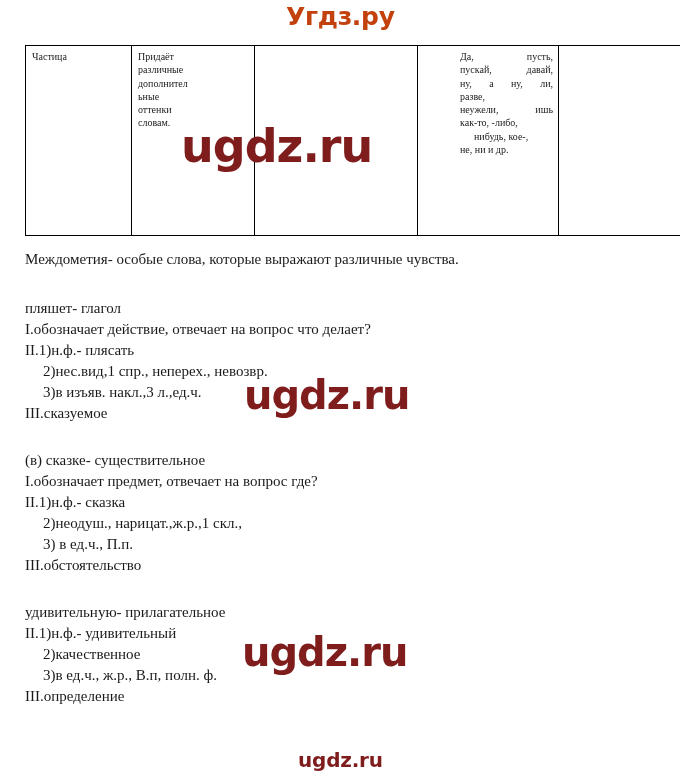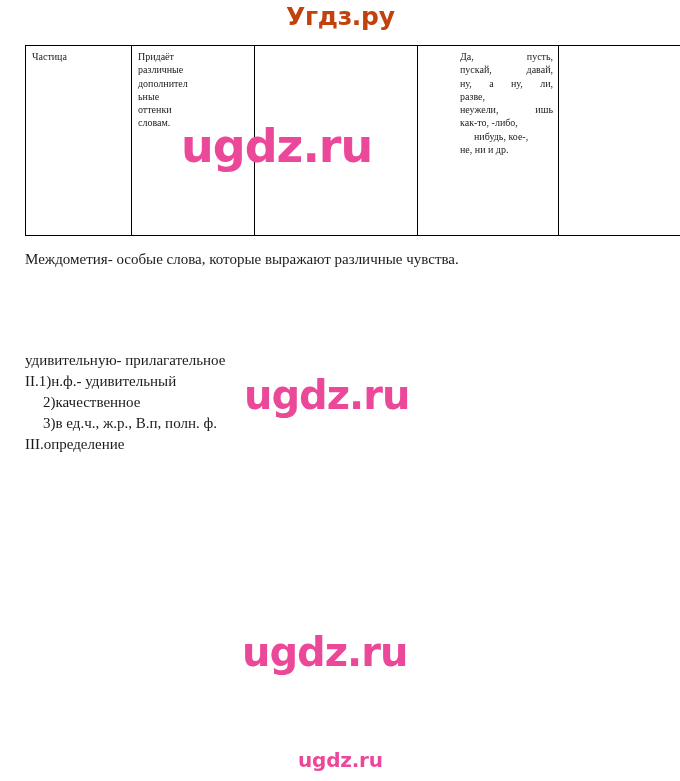--- a/index.html
+++ b/index.html
@@ -93,21 +93,21 @@
   .spacer-lg { height: 28px; }
   .spacer-md { height: 26px; }
   .line { display: block; white-space: pre; }
   .line.ind { padding-left: 18px; }
 
   
   .watermark {
     position: absolute;
     font-family: "DejaVu Sans", "Liberation Sans", sans-serif;
     font-weight: 700;
-    color: #ec4899;
+    color: #7f1d1d;
     white-space: nowrap;
     letter-spacing: -1px;
     pointer-events: none;
   }
   .wm-1 { left: 181px; top: 119px; font-size: 46px; }
   .wm-2 { left: 244px; top: 372px; font-size: 40px; }
   .wm-3 { left: 242px; top: 629px; font-size: 40px; }
   .wm-foot {
     left: 298px;
     top: 748px;
@@ -149,23 +149,39 @@
     </tr>
   </tbody>
 </table>
 
 <div class="content">
 
   <p class="para">Междометия- особые слова, которые выражают различные чувства.</p>
 
   <div class="spacer-lg"></div>
 
+  <div>
+    <span class="line">пляшет- глагол</span>
+    <span class="line">I.обозначает действие, отвечает на вопрос что делает?</span>
+    <span class="line">II.1)н.ф.- плясать</span>
+    <span class="line ind">2)нес.вид,1 спр., неперех., невозвр.</span>
+    <span class="line ind">3)в изъяв. накл.,3 л.,ед.ч.</span>
+    <span class="line">III.сказуемое</span>
+  </div>
 
   <div class="spacer-md"></div>
 
+  <div>
+    <span class="line">(в) сказке- существительное</span>
+    <span class="line">I.обозначает предмет, отвечает на вопрос где?</span>
+    <span class="line">II.1)н.ф.- сказка</span>
+    <span class="line ind">2)неодуш., нарицат.,ж.р.,1 скл.,</span>
+    <span class="line ind">3) в ед.ч., П.п.</span>
+    <span class="line">III.обстоятельство</span>
+  </div>
 
   <div class="spacer-md"></div>
 
   <div>
     <span class="line">удивительную- прилагательное</span>
     <span class="line">II.1)н.ф.- удивительный</span>
     <span class="line ind">2)качественное</span>
     <span class="line ind">3)в ед.ч., ж.р., В.п, полн. ф.</span>
     <span class="line">III.определение</span>
   </div>

